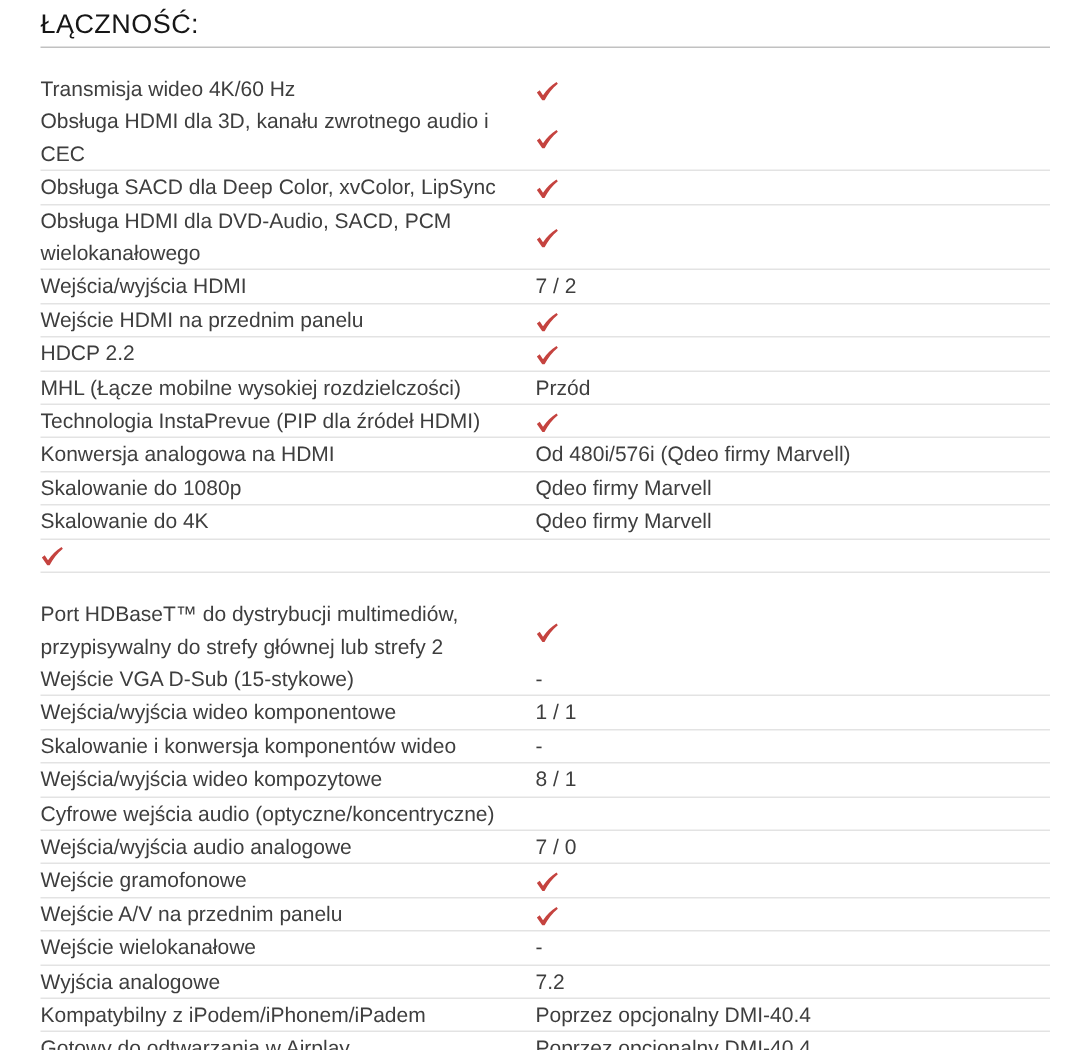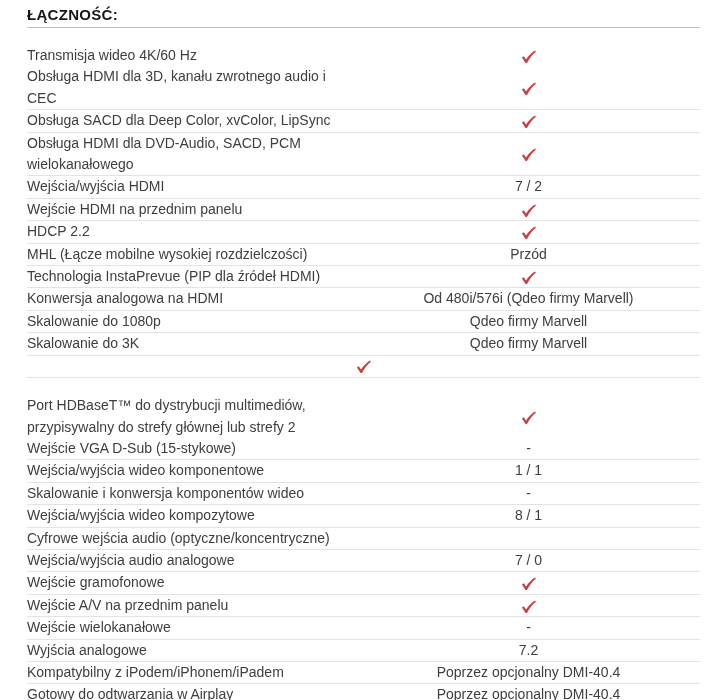--- a/index.html
+++ b/index.html
@@ -11,22 +11,22 @@
     width: 721px;
     height: 700px;
     overflow: hidden;
     font-family: "Liberation Sans", sans-serif;
     color: #3e3e3e;
   }
   .container {
     padding: 0 21px 0 27px;
   }
   .section-header {
-    font-size: 15px;
-    font-weight: bold;
+    font-size: 18px;
+    font-weight: normal;
     color: #161616;
     letter-spacing: 0.3px;
     padding: 6px 0 4px 0;
     border-bottom: 1px solid #c1c1c1;
   }
   .spec-table {
     width: 100%;
   }
   .row {
     display: flex;
@@ -39,21 +39,20 @@
   }
   .label {
     width: 330px;
     flex: none;
     font-size: 14px;
     line-height: 21.4px;
     color: #3e3e3e;
   }
   .value {
     flex: 1;
-    text-align: center;
     font-size: 14px;
     line-height: 21.4px;
     color: #3e3e3e;
   }
   .check-icon {
     display: inline-block;
     width: 16px;
     height: 13px;
     vertical-align: middle;
   }
@@ -121,21 +120,21 @@
       </div>
       <div class="row">
         <div class="label">Konwersja analogowa na HDMI</div>
         <div class="value">Od 480i/576i (Qdeo firmy Marvell)</div>
       </div>
       <div class="row">
         <div class="label">Skalowanie do 1080p</div>
         <div class="value">Qdeo firmy Marvell</div>
       </div>
       <div class="row">
-        <div class="label">Skalowanie do 3K</div>
+        <div class="label">Skalowanie do 4K</div>
         <div class="value">Qdeo firmy Marvell</div>
       </div>
       <div class="row">
         <div class="value"><span class="check-icon"><svg viewBox="0 0 16 13" xmlns="http://www.w3.org/2000/svg">
               <path d="M0.9 7.6 L2.8 6.2 L5.0 9.5 C7.6 5.7 10.4 2.9 14.0 0.6 L14.9 1.8 C11.3 4.8 8.3 8.4 6.0 13.0 L4.6 13.0 Z" fill="#c5433f"></path>
             </svg></span></div>
       </div>
       <div class="row no-divider">
         <div class="label">Port HDBaseT™ do dystrybucji multimediów, przypisywalny do strefy głównej lub strefy 2</div>
         <div class="value"><span class="check-icon"><svg viewBox="0 0 16 13" xmlns="http://www.w3.org/2000/svg">

